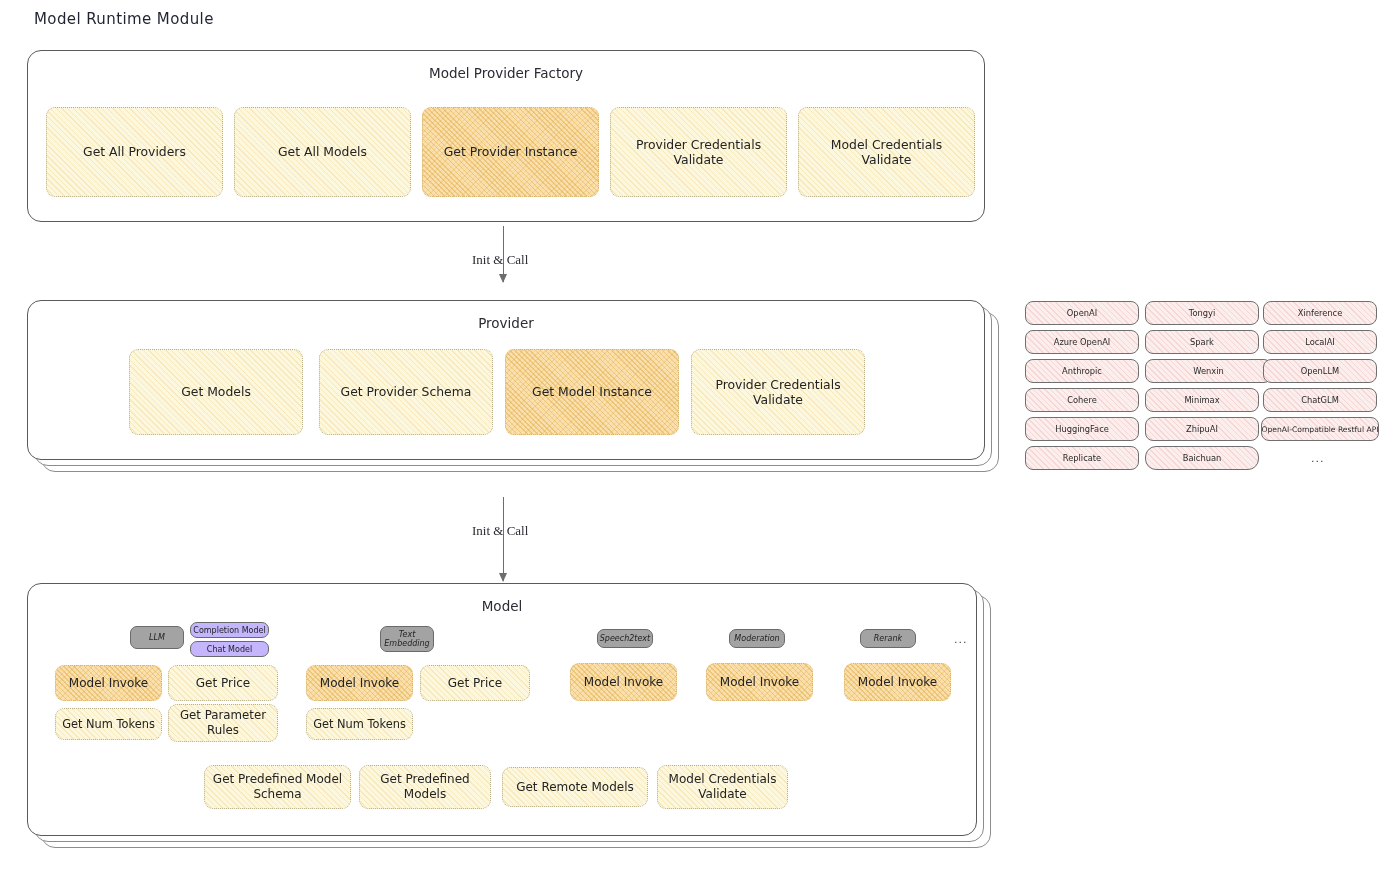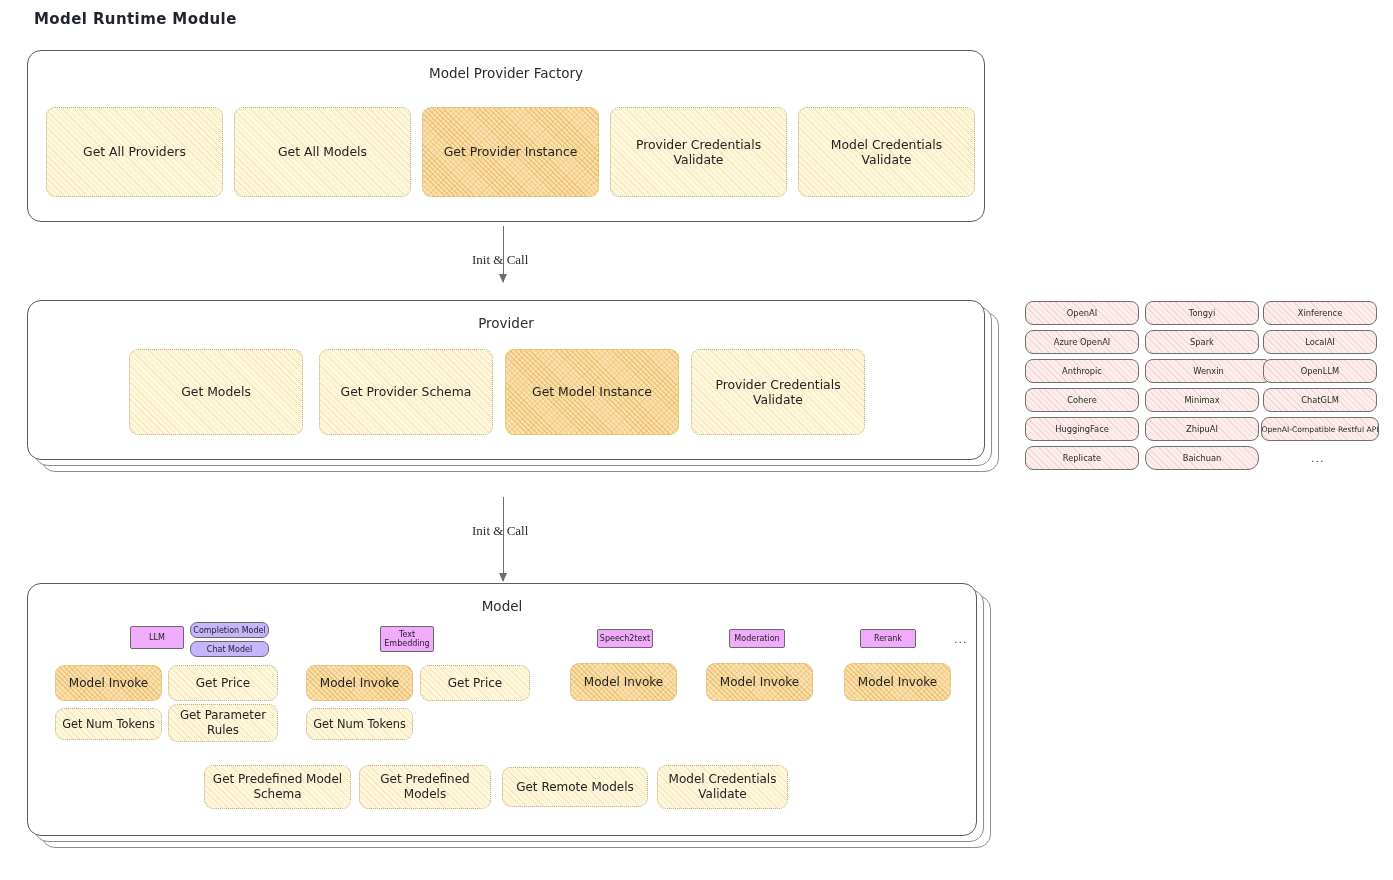--- a/index.html
+++ b/index.html
@@ -12,21 +12,21 @@
     position:relative;
     overflow:hidden;
   }
   .canvas{position:relative;width:1393px;height:880px;}
 
   
   #page-title{
     position:absolute;left:34px;top:10px;
     font-size:15px;letter-spacing:.4px;color:#1f2430;
     font-family:"DejaVu Sans", sans-serif;
-    font-weight:700;
+    font-weight:400;
   }
 
   
   .sec{
     position:absolute;
     background:#ffffff;
     border:1.3px solid #5a5a5a;
     border-radius:14px;
     box-sizing:border-box;
   }
@@ -98,25 +98,26 @@
     padding:0 3px;
     white-space:nowrap;
   }
   .ellipsis-prov{
     position:absolute;font-size:11px;color:#444;letter-spacing:1px;
   }
 
   
   .chip-type{
     position:absolute;box-sizing:border-box;
-    border:1.2px solid #6a6a6a;border-radius:2px;
+    border:1.2px solid #6a6a6a;border-radius:7px;
     display:flex;align-items:center;justify-content:center;
     text-align:center;font-size:8px;line-height:1.15;color:#232323;
-    background:#f0abfc;
+    background:#a3a3a3;
     padding:0 4px;
+    font-style:italic;
   }
   .chip-plain{
     position:absolute;box-sizing:border-box;
     border:1.2px solid #6a6a6a;border-radius:7px;
     display:flex;align-items:center;justify-content:center;
     text-align:center;font-size:8px;color:#232323;
     background:#c4b5fd;padding:0 4px;white-space:nowrap;
   }
   .ellipsis-type{position:absolute;font-size:11px;color:#444;letter-spacing:1px;}
 

